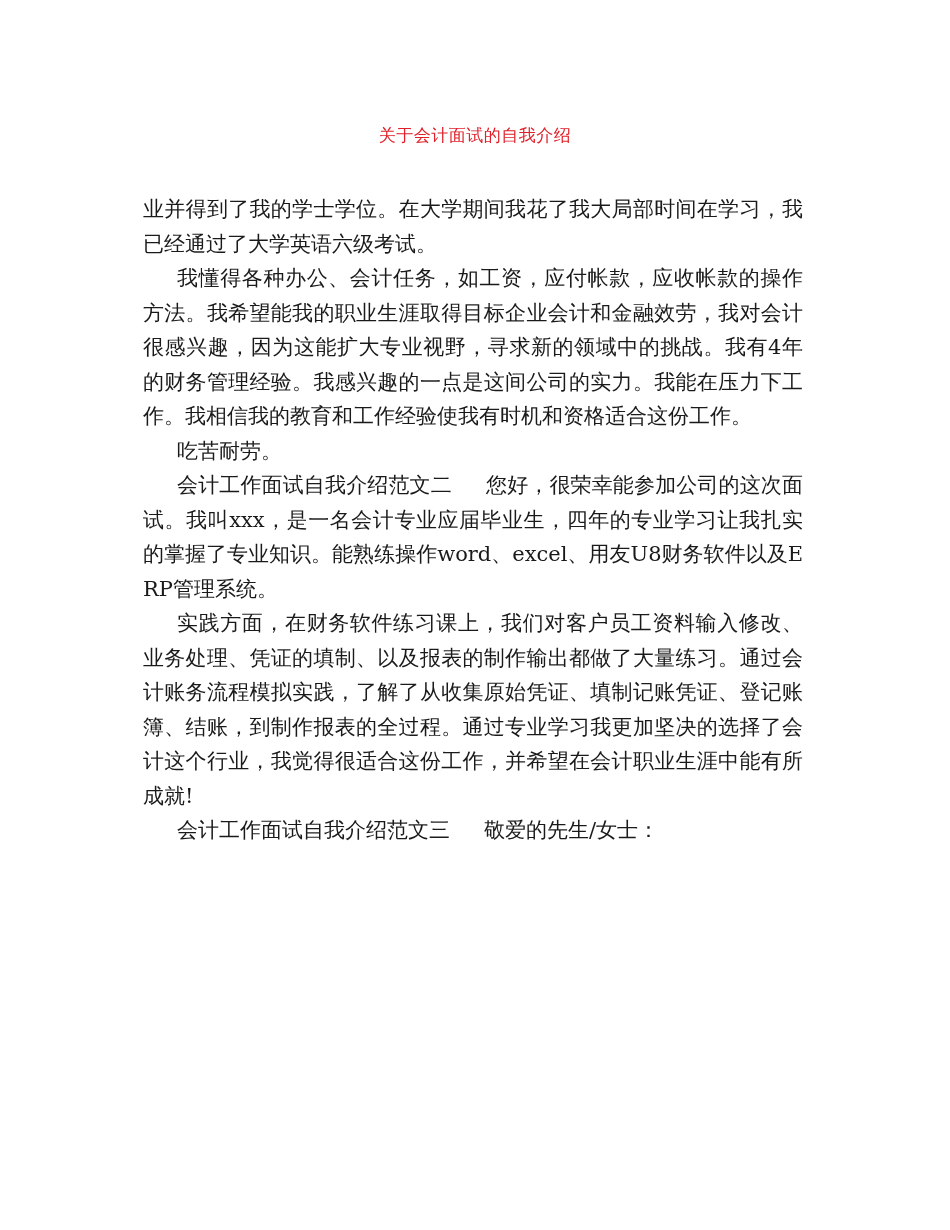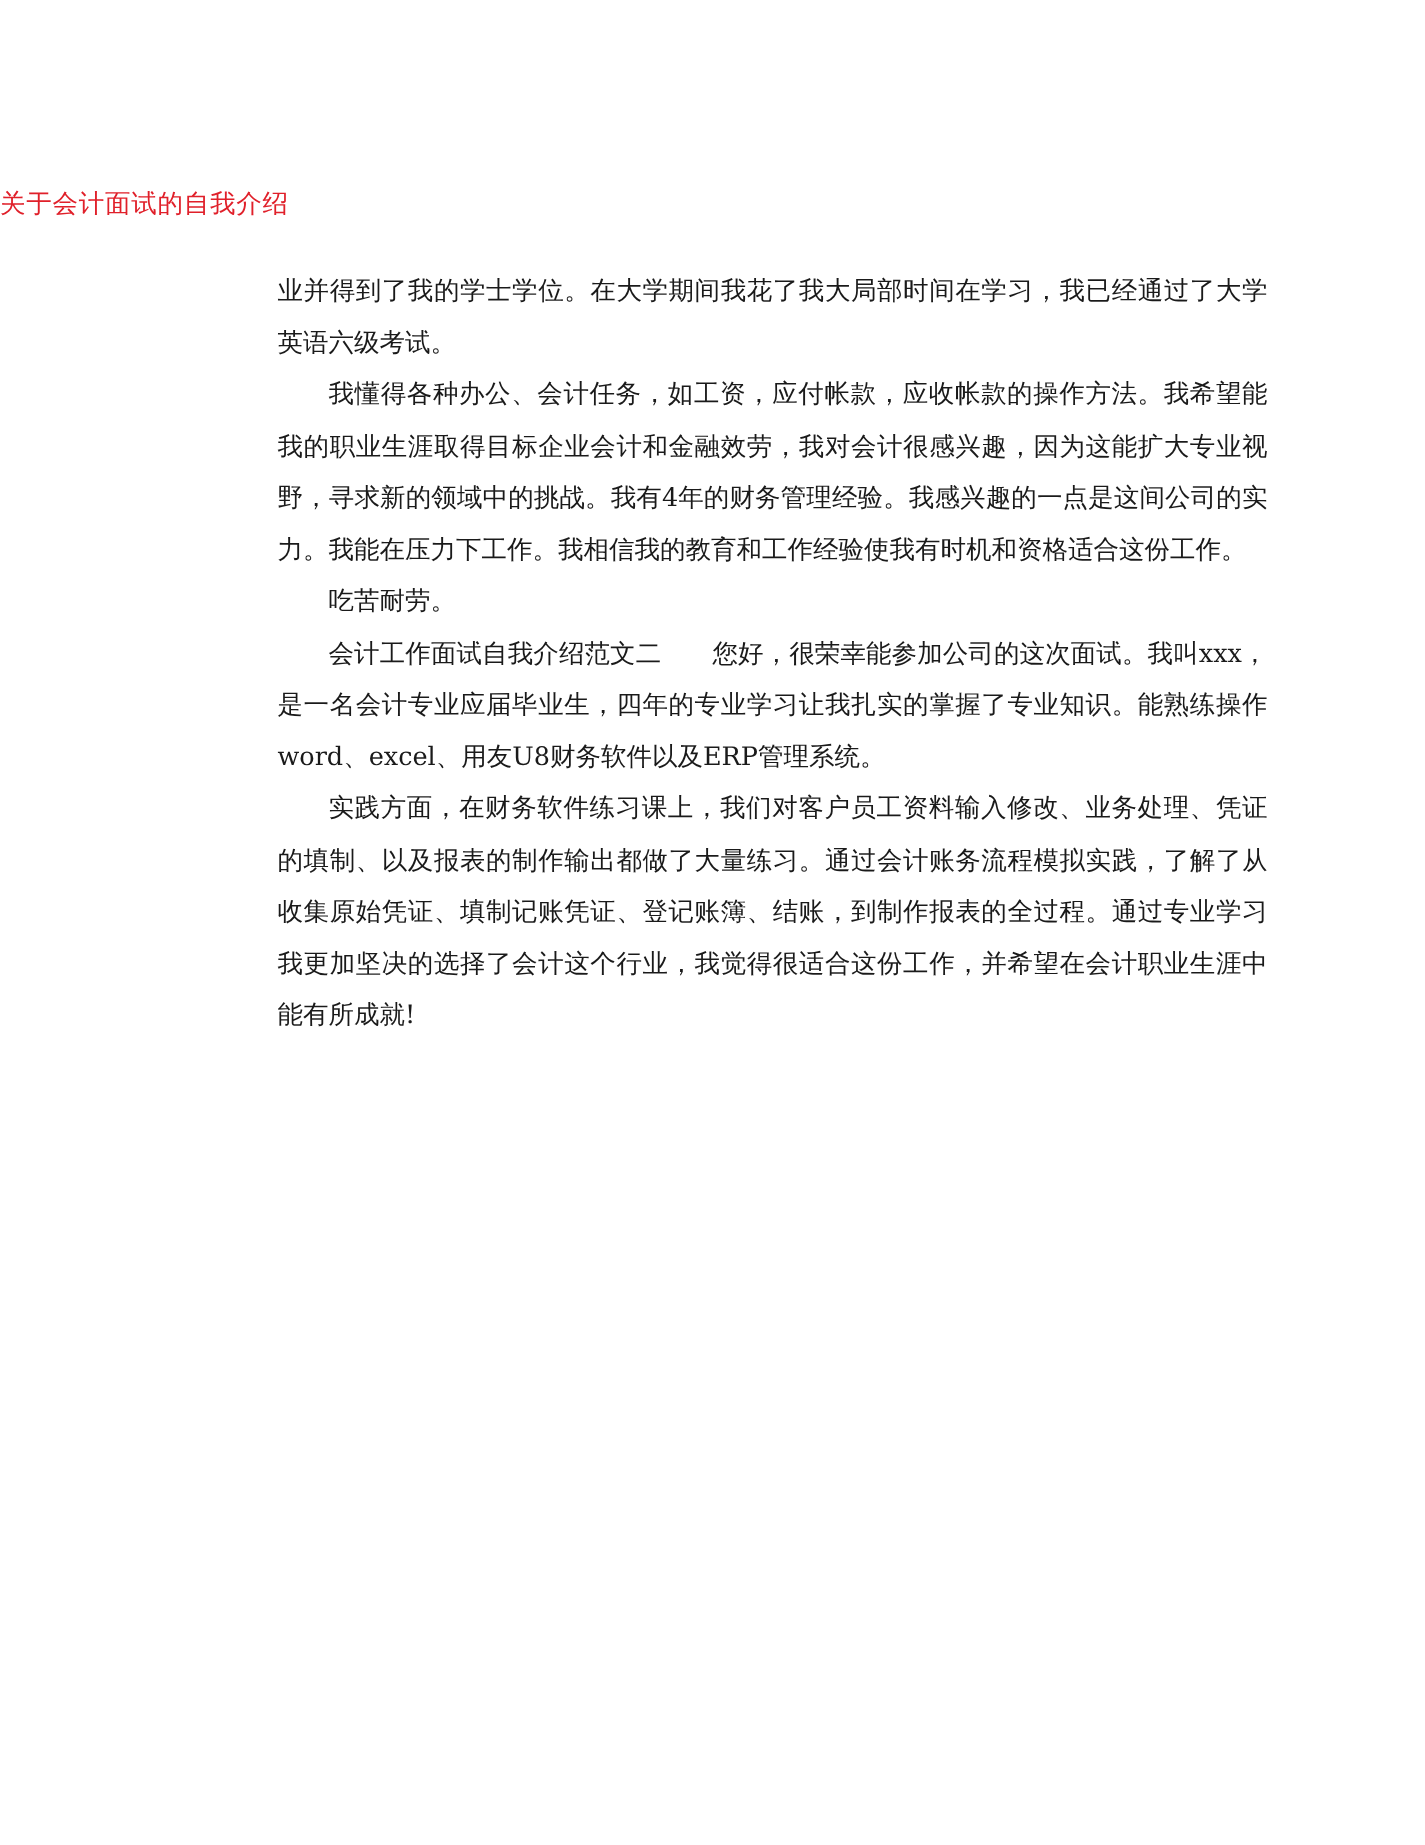--- a/index.html
+++ b/index.html
@@ -1,34 +1,37 @@
 <!DOCTYPE html>
 <html><head>
 <meta charset="utf-8">
 <style>
   html, body { margin: 0; padding: 0; background: #ffffff; }
   body { width: 950px; height: 1230px; position: relative; overflow: hidden;
          font-family: "DejaVu Serif", "Liberation Serif", serif; color: #1a1a1a; }
   .page { position: absolute; left: 0; top: 0; width: 950px; height: 1230px; }
-  .title { position: absolute; top: 124px; left: 0; width: 950px; 
+  .title { position: absolute; top: 124px; left: 0; width: 950px; text-align: center;
            color: #e0202a; font-size: 17px; letter-spacing: 0.5px; }
-  .body { position: absolute; left: 143px; top: 177px; width: 660px; font-size: 17px;
-          line-height: 34.5px; margin-left: 42px; }
+  .body { position: absolute; left: 143px; top: 192px; width: 660px; font-size: 21px;
+          line-height: 34.5px; }
   .body p { margin: 0; text-align: justify; text-align-last: left; word-break: break-all; }
   .indent { text-indent: 34px; }
   .gap { display: inline-block; width: 34px; }
 </style>
 </head>
 <body>
 
 <div class="page">
   <div class="title">关于会计面试的自我介绍</div>
 
   <div class="body">
     <p>业并得到了我的学士学位。在大学期间我花了我大局部时间在学习，我已经通过了大学英语六级考试。</p>
     <p class="indent">我懂得各种办公、会计任务，如工资，应付帐款，应收帐款的操作方法。我希望能我的职业生涯取得目标企业会计和金融效劳，我对会计很感兴趣，因为这能扩大专业视野，寻求新的领域中的挑战。我有4年的财务管理经验。我感兴趣的一点是这间公司的实力。我能在压力下工作。我相信我的教育和工作经验使我有时机和资格适合这份工作。</p>
     <p class="indent">吃苦耐劳。</p>
     <p class="indent">
       <span>会计工作面试自我介绍范文二</span><span class="gap"></span><span>您好，很荣幸能参加公司的这次面试。我叫xxx，是一名会计专业应届毕业生，四年的专业学习让我扎实的掌握了专业知识。能熟练操作word、excel、用友U8财务软件以及ERP管理系统。</span>
     </p>
     <p class="indent">实践方面，在财务软件练习课上，我们对客户员工资料输入修改、业务处理、凭证的填制、以及报表的制作输出都做了大量练习。通过会计账务流程模拟实践，了解了从收集原始凭证、填制记账凭证、登记账簿、结账，到制作报表的全过程。通过专业学习我更加坚决的选择了会计这个行业，我觉得很适合这份工作，并希望在会计职业生涯中能有所成就!</p>
+    <p class="indent">
+      <span>会计工作面试自我介绍范文三</span><span class="gap"></span><span>敬爱的先生/女士：</span>
+    </p>
   </div>
 </div>
 
 </body></html>

